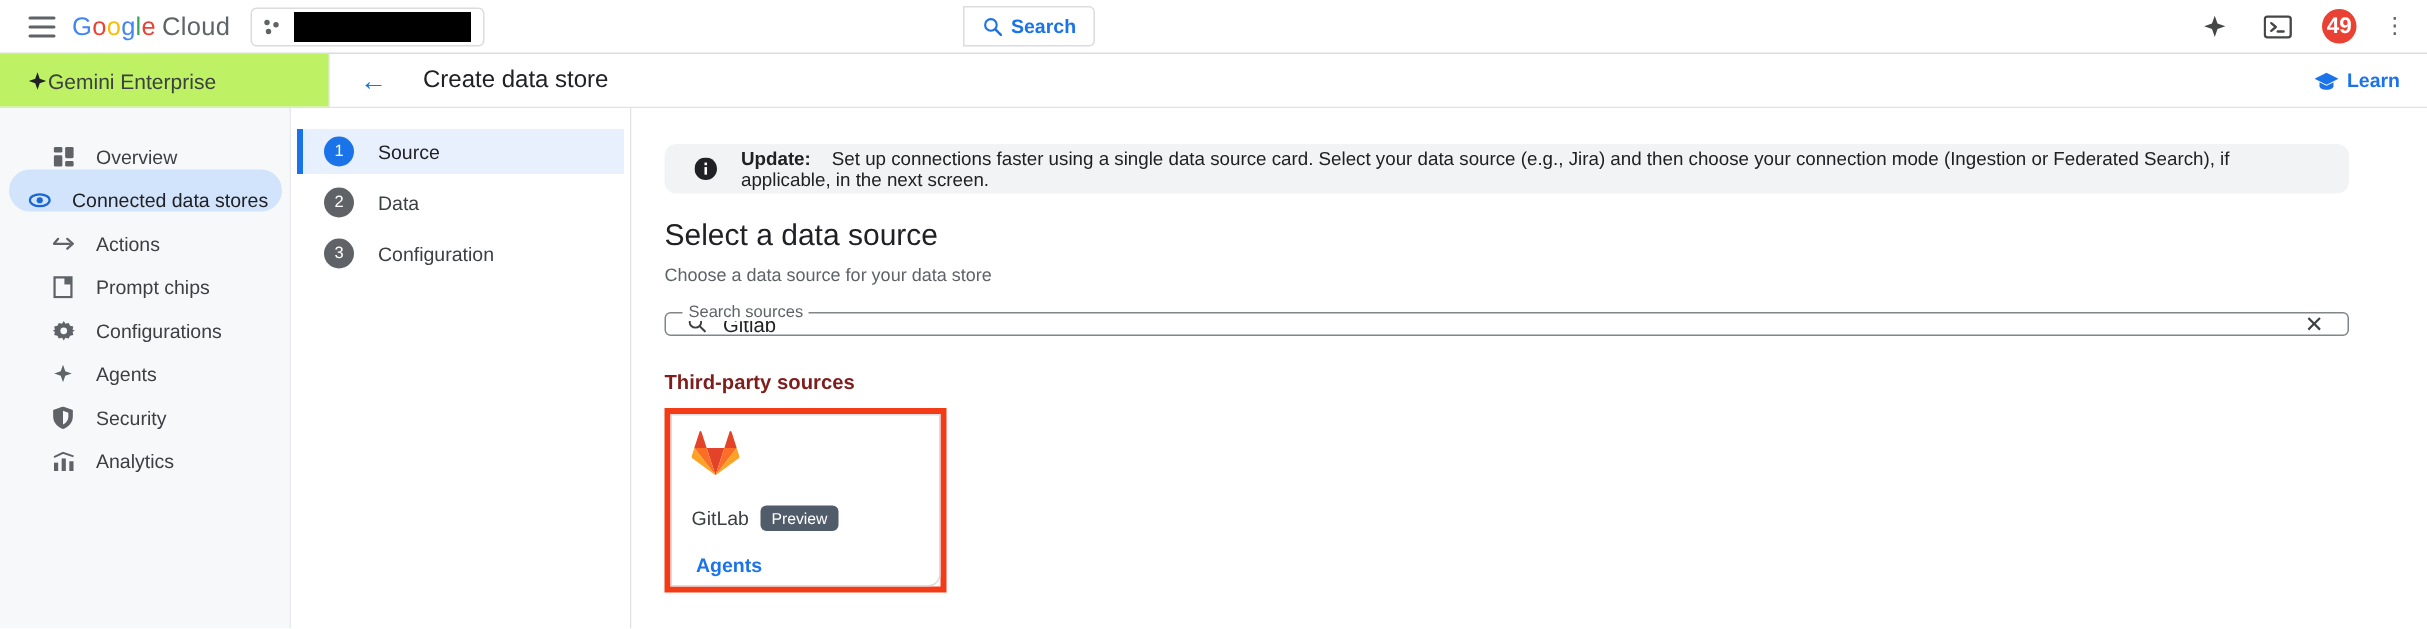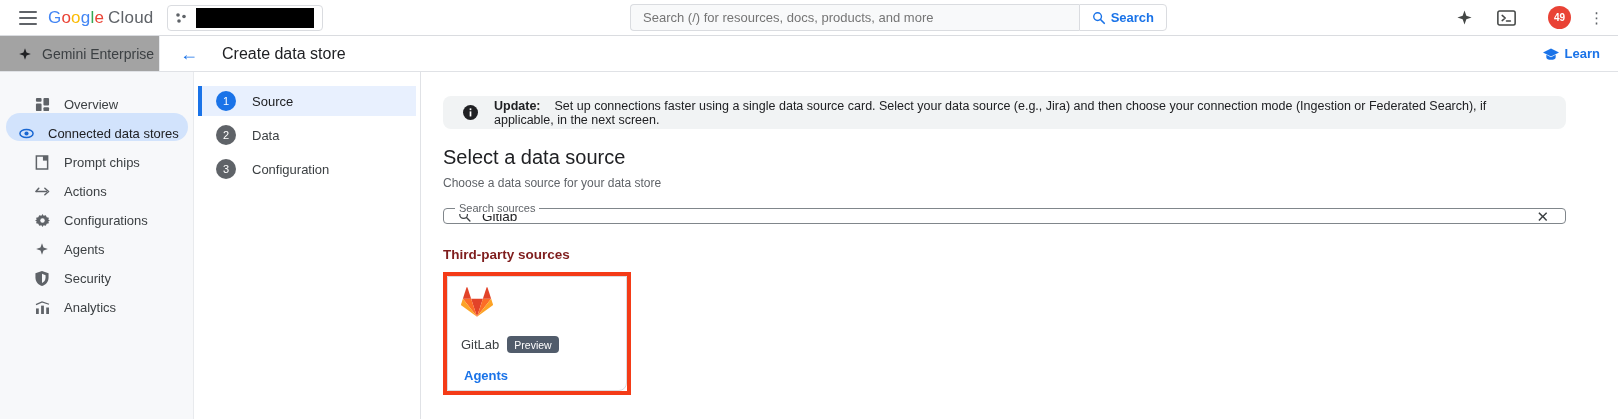--- a/index.html
+++ b/index.html
@@ -16,26 +16,26 @@
   .gc-cloud { color:#5f6368; margin-left:4px; }
   .proj-picker { display:flex; align-items:center; gap:8px; height:26px; min-width:156px; border:1px solid #dadce0; border-radius:4px; padding:0 6px; cursor:pointer; background:#fff; }
   .proj-dots svg { display:block; }
   .redacted { width:118px; height:20px; background:#000; }
   .topbar-spacer { flex:1; }
   .topsearch { display:flex; align-items:stretch; height:27px; width:537px; margin-right:285px; }
   .topsearch input { width:466px; border:1px solid #dadce0; border-right:none; border-radius:4px 0 0 4px; background:#f8f9fa; padding:0 12px; font-size:13px; color:#5f6368; font-family:"Liberation Sans",sans-serif; outline:none; }
   .topsearch .search-btn { display:flex; align-items:center; gap:5px; border:1px solid #dadce0; border-radius:0 4px 4px 0; background:#fff; padding:0 12px; cursor:pointer; color:#1a73e8; font-size:13px; font-weight:700; }
   .top-icons { display:flex; align-items:center; gap:18px; }
   .icon-btn { display:flex; align-items:center; justify-content:center; width:24px; height:24px; cursor:pointer; color:#444746; }
-  .notif-badge { width:23px; height:23px; border-radius:50%; background:var(--notification,#e94235); color:#fff; font-size:10px; font-weight:700; display:flex; align-items:center; justify-content:center; cursor:pointer;margin-left:12px; }
+  .notif-badge { width:23px; height:23px; border-radius:50%; background:var(--notification,#e94235); color:#fff; font-size:15px; font-weight:700; display:flex; align-items:center; justify-content:center; cursor:pointer; }
   .kebab { font-size:15px; color:#5f6368; line-height:1; cursor:pointer; }
 
   
   .app-header { display:flex; height:36px; border-bottom:1px solid #e0e2e6; }
-  .app-header-left { width:160px; background:#a3a3a3; display:flex; align-items:center; gap:10px; padding-left:18px; border-right:1px solid #e8eaed; }
+  .app-header-left { width:220px; background:#bef264; display:flex; align-items:center; padding-left:18px; border-right:1px solid #e8eaed; }
   .product-name { font-size:14px; color:#3c4043; }
   .app-header-main { flex:1; display:flex; align-items:center; padding:0 18px 0 20px; background:#fff; }
   .back-arrow { color:#1a73e8; font-size:18px; cursor:pointer; line-height:1; }
   .page-title { font-size:16px; color:#202124; margin-left:24px; }
   .learn-link { margin-left:auto; display:flex; align-items:flex-end; gap:6px; color:var(--accent,#1a73e8); font-size:13px; font-weight:700; cursor:pointer; }
 
   
   .body { display:flex; height:347px; }
 
   .sidebar { width:194px; background:#f7f8fa; border-right:1px solid #e8eaed; padding-top:12px; }
@@ -99,21 +99,20 @@
         <svg width="14" height="14" viewBox="0 0 14 14">
             <circle cx="4" cy="4" r="1.8" fill="#5f6368"></circle>
             <circle cx="10" cy="5.5" r="1.8" fill="#5f6368"></circle>
             <circle cx="5" cy="10" r="1.8" fill="#5f6368"></circle>
           </svg>
       </span>
       <span class="redacted"></span>
     </div>
     <div class="topbar-spacer"></div>
     <div class="topsearch">
-      <input type="text" placeholder="Search (/) for resources, docs, products, and more" style="">
       <div class="search-btn">
         <span style="display:flex;">
           <svg width="14" height="14" viewBox="0 0 20 20">
               <circle cx="8" cy="8" r="5.5" fill="none" stroke="#1a73e8" stroke-width="2"></circle>
               <line x1="12.5" y1="12.5" x2="17.5" y2="17.5" stroke="#1a73e8" stroke-width="2.4" stroke-linecap="round"></line>
             </svg>
         </span>
         <span>Search</span>
       </div>
     </div>
@@ -177,36 +176,36 @@
         <span class="sicon">
             <svg width="15" height="15" viewBox="0 0 16 16">
               <ellipse cx="8" cy="8" rx="7" ry="4.2" fill="none" stroke="currentColor" stroke-width="1.6"></ellipse>
               <circle cx="8" cy="8" r="2.2" fill="currentColor"></circle>
             </svg>
           </span>
         <span>Connected data stores</span>
       </div>
       <div class="side-item">
         <span class="sicon">
-            <svg width="14" height="15" viewBox="0 0 14 16">
-              <path d="M1 1 H13 V15 H1 Z" fill="none" stroke="currentColor" stroke-width="1.6"></path>
-              <rect x="8" y="1" width="5" height="5" fill="currentColor"></rect>
-            </svg>
-          </span>
-        <span>Prompt chips</span>
-      </div>
-      <div class="side-item">
-        <span class="sicon">
             <svg width="15" height="15" viewBox="0 0 16 16">
               <line x1="1" y1="8" x2="13" y2="8" stroke="currentColor" stroke-width="1.6"></line>
               <path d="M10.5 4.5 L14.5 8 L10.5 11.5" fill="none" stroke="currentColor" stroke-width="1.6" stroke-linecap="round" stroke-linejoin="round"></path>
               <path d="M4 4.5 L1 8" fill="none" stroke="currentColor" stroke-width="1.6" stroke-linecap="round"></path>
             </svg>
           </span>
         <span>Actions</span>
+      </div>
+      <div class="side-item">
+        <span class="sicon">
+            <svg width="14" height="15" viewBox="0 0 14 16">
+              <path d="M1 1 H13 V15 H1 Z" fill="none" stroke="currentColor" stroke-width="1.6"></path>
+              <rect x="8" y="1" width="5" height="5" fill="currentColor"></rect>
+            </svg>
+          </span>
+        <span>Prompt chips</span>
       </div>
       <div class="side-item">
         <span class="sicon">
             <svg width="15" height="15" viewBox="0 0 16 16">
               <path d="M8 1 L9.2 3 L11.5 2.5 L12.5 4.5 L14.8 5 L14.3 7.3 L16 8 L14.3 8.7 L14.8 11 L12.5 11.5 L11.5 13.5 L9.2 13 L8 15 L6.8 13 L4.5 13.5 L3.5 11.5 L1.2 11 L1.7 8.7 L0 8 L1.7 7.3 L1.2 5 L3.5 4.5 L4.5 2.5 L6.8 3 Z" fill="currentColor"></path>
               <circle cx="8" cy="8" r="2.4" fill="#f7f8fa"></circle>
             </svg>
           </span>
         <span>Configurations</span>
       </div>

